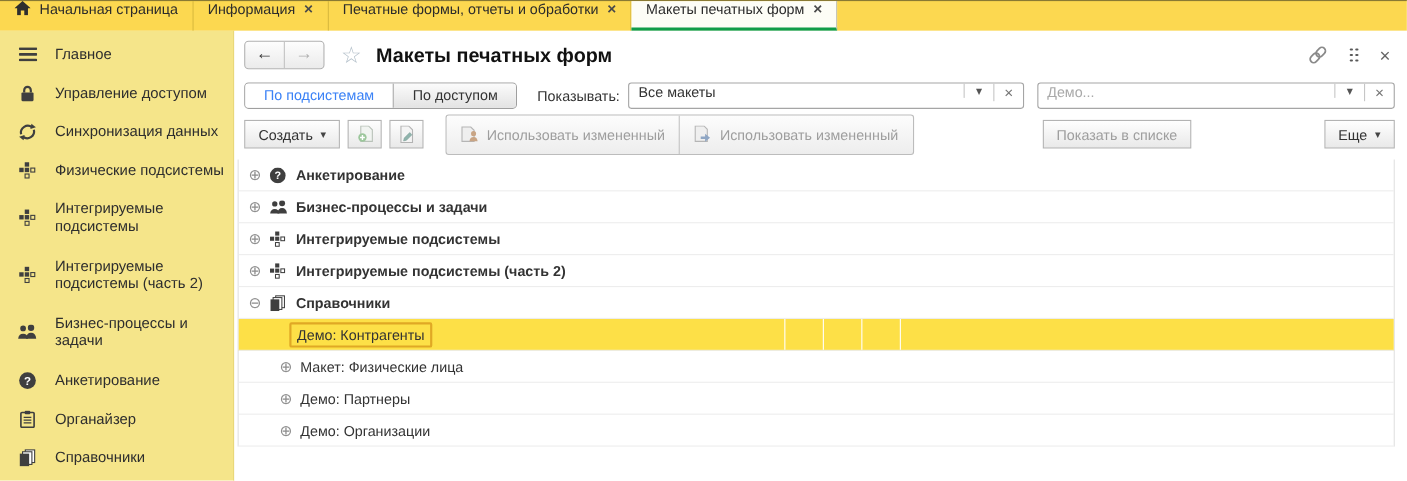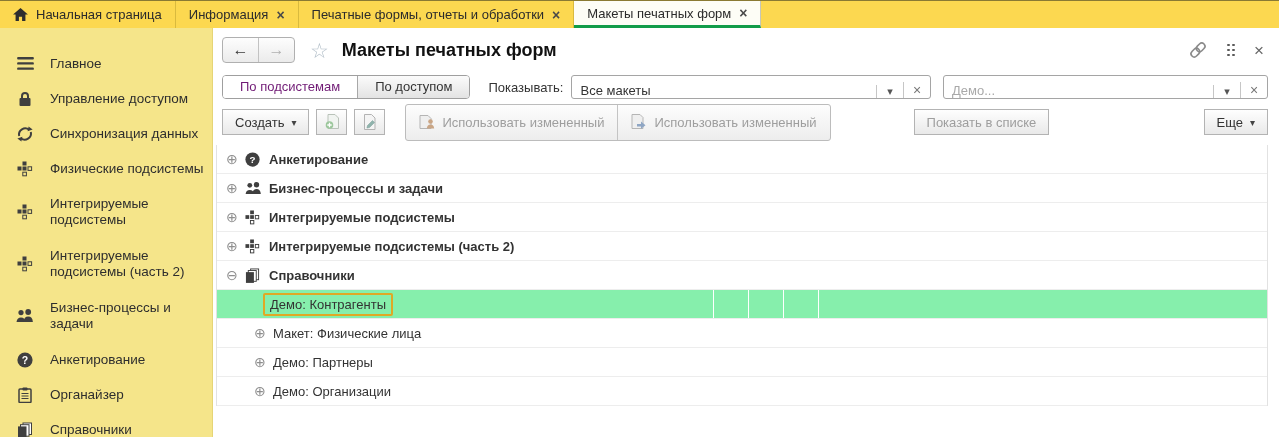--- a/index.html
+++ b/index.html
@@ -4,29 +4,29 @@
 <style>
   html,body{margin:0;padding:0;}
   body{
     width:1279px;height:437px;overflow:hidden;position:relative;
     font-family:"Liberation Sans",sans-serif;font-size:13px;color:#333;background:#fff;
   }
   svg{display:block}
   
   .tabbar{position:absolute;top:0;left:0;width:1279px;height:28px;background:#fcd850;
     border-top:1px solid #8a7a33;box-sizing:border-box;display:flex;align-items:stretch;}
-  .tab{display:flex;align-items:center;gap:8px;padding:0 13px;border-right:1px solid #d9ba3e;
+  .tab{display:flex;gap:8px;padding:0 13px;border-right:1px solid #d9ba3e;
     color:#2b2b2b;white-space:nowrap;cursor:default;}
   .tab .tclose{color:#4a4a4a;font-size:14px;font-weight:bold;line-height:1;}
   .tab.active{background:#fdfdf6;border-bottom:3px solid #119c49;border-right-color:#c6c6b9;}
   .tab-home-ic{color:#2e2e2e}
   .tabbar-fill{flex:1}
   
   .sidebar{position:absolute;top:28px;left:0;bottom:0;width:213px;background:#f5e58a;
-    border-right:1px solid #e6d576;box-sizing:border-box;padding-top:18px;}
+    border-right:1px solid #e6d576;box-sizing:border-box;padding-top:4px;}
   .side-item{display:flex;align-items:center;min-height:35px;cursor:default;}
   .side-item.two{min-height:52px}
   .side-ic{width:50px;display:flex;justify-content:center;color:#3f3f3f;flex:0 0 50px;}
   .side-lbl{flex:1;padding-right:6px;line-height:16px;font-size:13.5px;color:#2e2e2e;}
   
   .main{position:absolute;top:28px;left:213px;right:0;bottom:0;background:#fff;overflow:hidden;}
   .main-header{display:flex;align-items:center;height:44px;padding-left:9px;}
   .navgrp{display:flex;border:1px solid #b0b0b0;border-radius:4px;overflow:hidden;
     background:linear-gradient(#fdfdfd,#ebebeb);}
   .navbtn{width:35px;height:24px;display:flex;align-items:center;justify-content:center;font-size:16px;}
@@ -36,62 +36,62 @@
   .page-title{margin-left:13px;font-size:18px;font-weight:bold;color:#111;}
   .hdr-right{margin-left:auto;display:flex;align-items:center;gap:19px;margin-right:15px;}
   .kebab{display:grid;grid-template-columns:3px 3px;grid-auto-rows:3px;gap:2px 2px;}
   .kebab i{width:2.5px;height:2.5px;border-radius:50%;background:#5a5a5a;}
   .hclose{font-size:17px;color:#666;line-height:1;}
   
   .filter-row{display:flex;align-items:center;height:26px;padding-left:9px;margin-top:2px;}
   .seg{display:flex;border:1px solid #9f9f9f;border-radius:4px;overflow:hidden;height:24px;
     line-height:22px;box-sizing:border-box;}
   .seg .s{padding:0 17px;}
-  .s.on{background:#fff;color:#701a75;}
+  .s.on{background:#fff;color:#3b82f6;}
   .s.off{background:linear-gradient(#fbfbfb,#e3e3e3);color:#333;border-left:1px solid #a8a8a8;}
   .show-lbl{margin-left:18px;color:#333;}
   .fieldbox{display:flex;border:1px solid #a5a5a5;border-radius:3px;height:24px;box-sizing:border-box;
-    align-items:flex-end;background:#fff;overflow:hidden;}
+    align-items:flex-start;background:#fff;overflow:hidden;}
   .fieldbox .val{flex:1;display:flex;align-items:center;padding:0 8px;color:#333;white-space:nowrap;overflow:hidden;}
   .fieldbox .val.ph{color:#a9a9a9;}
   .fieldbox .fbtn{width:26px;display:flex;align-items:center;justify-content:center;
     border-left:1px solid #c6c6c6;color:#555;font-size:11px;}
   .fieldbox .fbtn.x{font-size:14px;color:#777;}
   .combo{flex:1;margin:0 12px 0 8px;}
   .search{width:325px;margin-right:11px;flex:0 0 auto;}
   
   .toolbar{display:flex;align-items:center;height:28px;padding-left:9px;margin-top:8px;gap:7px;}
   .btn{display:inline-flex;align-items:center;gap:7px;height:26px;padding:0 12px;
     border:1px solid #b3b3b3;border-radius:0;background:linear-gradient(#fefefe,#e9e9e9);
     color:#333;box-sizing:border-box;white-space:nowrap;}
   .btn .dd{font-size:10px;color:#444;}
   .ibtn{width:31px;padding:0;justify-content:center;}
   .btngroup{display:flex;margin-left:13px;border:1px solid #bcbcbc;border-radius:3px;overflow:hidden;
     background:linear-gradient(#fdfdfd,#ededed);height:37px;box-sizing:border-box;}
   .gbtn{display:flex;align-items:center;gap:7px;padding:0 13px;color:#9e9e9e;}
   .gbtn+.gbtn{border-left:1px solid #c4c4c4;}
   .btn.dis{color:#9e9e9e;}
-  .show-in-list{margin-left:76px;}
+  .show-in-list{margin-left:110px;}
   .more-btn{margin-left:auto;margin-right:11px;}
   
   .tbl{margin:9px 11px 0 3px;border-left:1px solid #e2e2e2;border-right:1px solid #e2e2e2;}
   .thead{display:flex;height:29px;background:#f6f6f6;border-top:1px solid #d4d4d4;
     border-bottom:1px solid #d4d4d4;align-items:center;box-sizing:content-box;}
   .th-label{width:482px;padding-left:14px;color:#3c3c3c;}
   .th-ic{width:34px;align-self:stretch;display:flex;align-items:center;justify-content:center;
     border-left:1px solid #d4d4d4;color:#444;}
   .th-rest{flex:1;align-self:stretch;border-left:1px solid #d4d4d4;}
   .trow{display:flex;align-items:center;height:28px;border-bottom:1px solid #ededed;}
   .lv1{padding-left:9px}
   .lv2{padding-left:37px}
   .exp{width:19px;color:#8f8f8f;font-size:14px;flex:0 0 19px;}
   .cat{width:24px;flex:0 0 24px;color:#3f3f3f;display:flex;}
   .b{font-weight:bold;color:#2b2b2b;}
   .rlbl{color:#333;}
-  .trow.sel{background:#86efac;}
+  .trow.sel{background:#fde047;}
   .sel-lblcell{width:496px;padding-left:46px;box-sizing:border-box;}
   .sel-ic{width:34px;align-self:stretch;border-left:1px solid #fff;}
   .sel-rest{flex:1;align-self:stretch;border-left:1px solid #fff;}
   .selbox{display:inline-block;border:2px solid #e0a825;border-radius:2px;padding:0 5px;
     line-height:19px;color:#333;}
   .gear-glyph{font-size:11px;color:#8a8a8a;position:absolute;right:-3px;top:-4px;}
   .docgear-wrap{position:relative;}
 </style>
 </head>
 <body>

